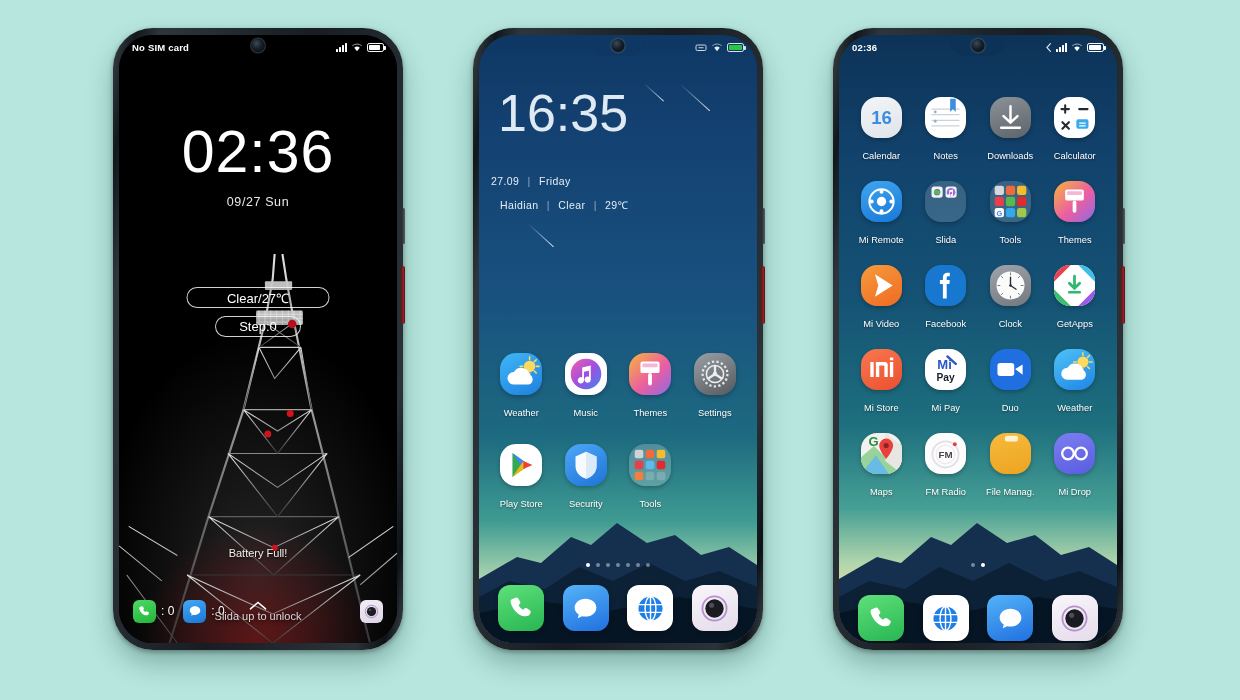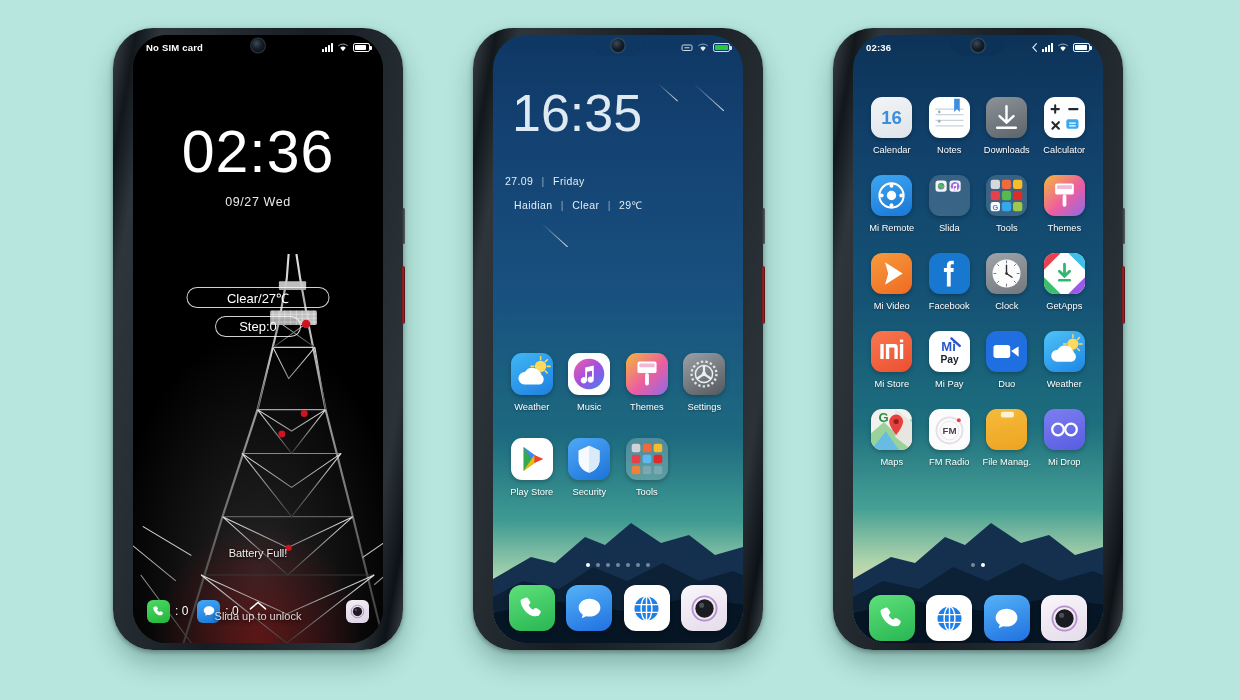--- a/index.html
+++ b/index.html
@@ -10,21 +10,21 @@
   }
   body { background: #b6e6dd; position: relative; }
 
   
   .phone {
     position: absolute;
     top: 28px;
     width: 290px; height: 622px;
     border-radius: 40px;
     background: linear-gradient(100deg,#3d4449 0%, #11171b 6%, #2e363c 12%, #171d22 50%, #2b3339 88%, #0d1216 95%, #424a50 100%);
-    padding: 7px 20px;
+    padding: 7px 6px;
     box-shadow: 0 14px 26px rgba(20,60,55,.30), 0 2px 5px rgba(0,0,0,.35);
   }
   #phone-lock { left: 113px; }
   #phone-home { left: 473px; }
   #phone-apps { left: 833px; }
 
   .power-btn {
     position: absolute; right: -2px; top: 238px;
     width: 4px; height: 58px;
     background: linear-gradient(90deg,#5a1214,#9b2225 60%,#4a0e10);
@@ -158,27 +158,27 @@
   .home-meta1 .sep, .home-meta2 .sep { opacity:.55; margin:0 5px; }
   .star { position:absolute; background:linear-gradient(135deg,rgba(255,255,255,0),rgba(255,255,255,.85)); height:1.2px; border-radius:1px; }
 
   .app-grid {
     position:absolute; left:10px; right:10px;
     display:grid; grid-template-columns:repeat(4,1fr);
   }
   #home-grid { top:318px; row-gap:26px; }
   .app { display:flex; flex-direction:column; align-items:center; }
   .app-icon {
-    width:42px; height:42px; border-radius:11px;
+    width:42px; height:42px; border-radius:16px;
     position:relative; overflow:hidden;
     box-shadow:0 2px 4px rgba(0,0,0,.25);
     display:flex; align-items:center; justify-content:center;
   }
   .app-label {
-    margin-top:7px; color:#fff; font-size:9.3px;
+    margin-top:13px; color:#fff; font-size:9.3px;
     text-shadow:0 1px 2px rgba(0,0,0,.45);
     white-space:nowrap;
   }
 
   .page-dots {
     position:absolute; left:0; right:0;
     display:flex; align-items:center; justify-content:center; gap:6px;
   }
   .page-dots i { width:4px; height:4px; border-radius:50%; background:rgba(255,255,255,.42); display:block; }
   .page-dots i.on { background:#fff; }
@@ -266,21 +266,21 @@
           <path d="M12 18.5 L6.5 11.5 A8.6 8.6 0 0 1 17.5 11.5 Z" fill="#fff"></path>
           <path d="M2.5 7.6 A14.5 14.5 0 0 1 21.5 7.6" stroke="#fff" stroke-width="2" fill="none" opacity=".6"></path>
         </svg>
         <span class="ic-battery">
             <span style="width:88%"></span>
           </span>
       </span>
     </div>
 
     <div class="lock-clock">02:36</div>
-    <div class="lock-date">09/27  Wed</div>
+    <div class="lock-date">09/27  Sun</div>
 
     <div class="pill" id="lock-weather-pill">Clear/27℃</div>
     <div class="pill" id="lock-step-pill">Step:0</div>
 
     <div class="battery-label">Battery Full!</div>
 
     <div class="lock-shortcuts">
       <div class="ls-item">
         <span class="mini-icon mi-phone">
           <svg width="13" height="13" viewBox="0 0 24 24">

